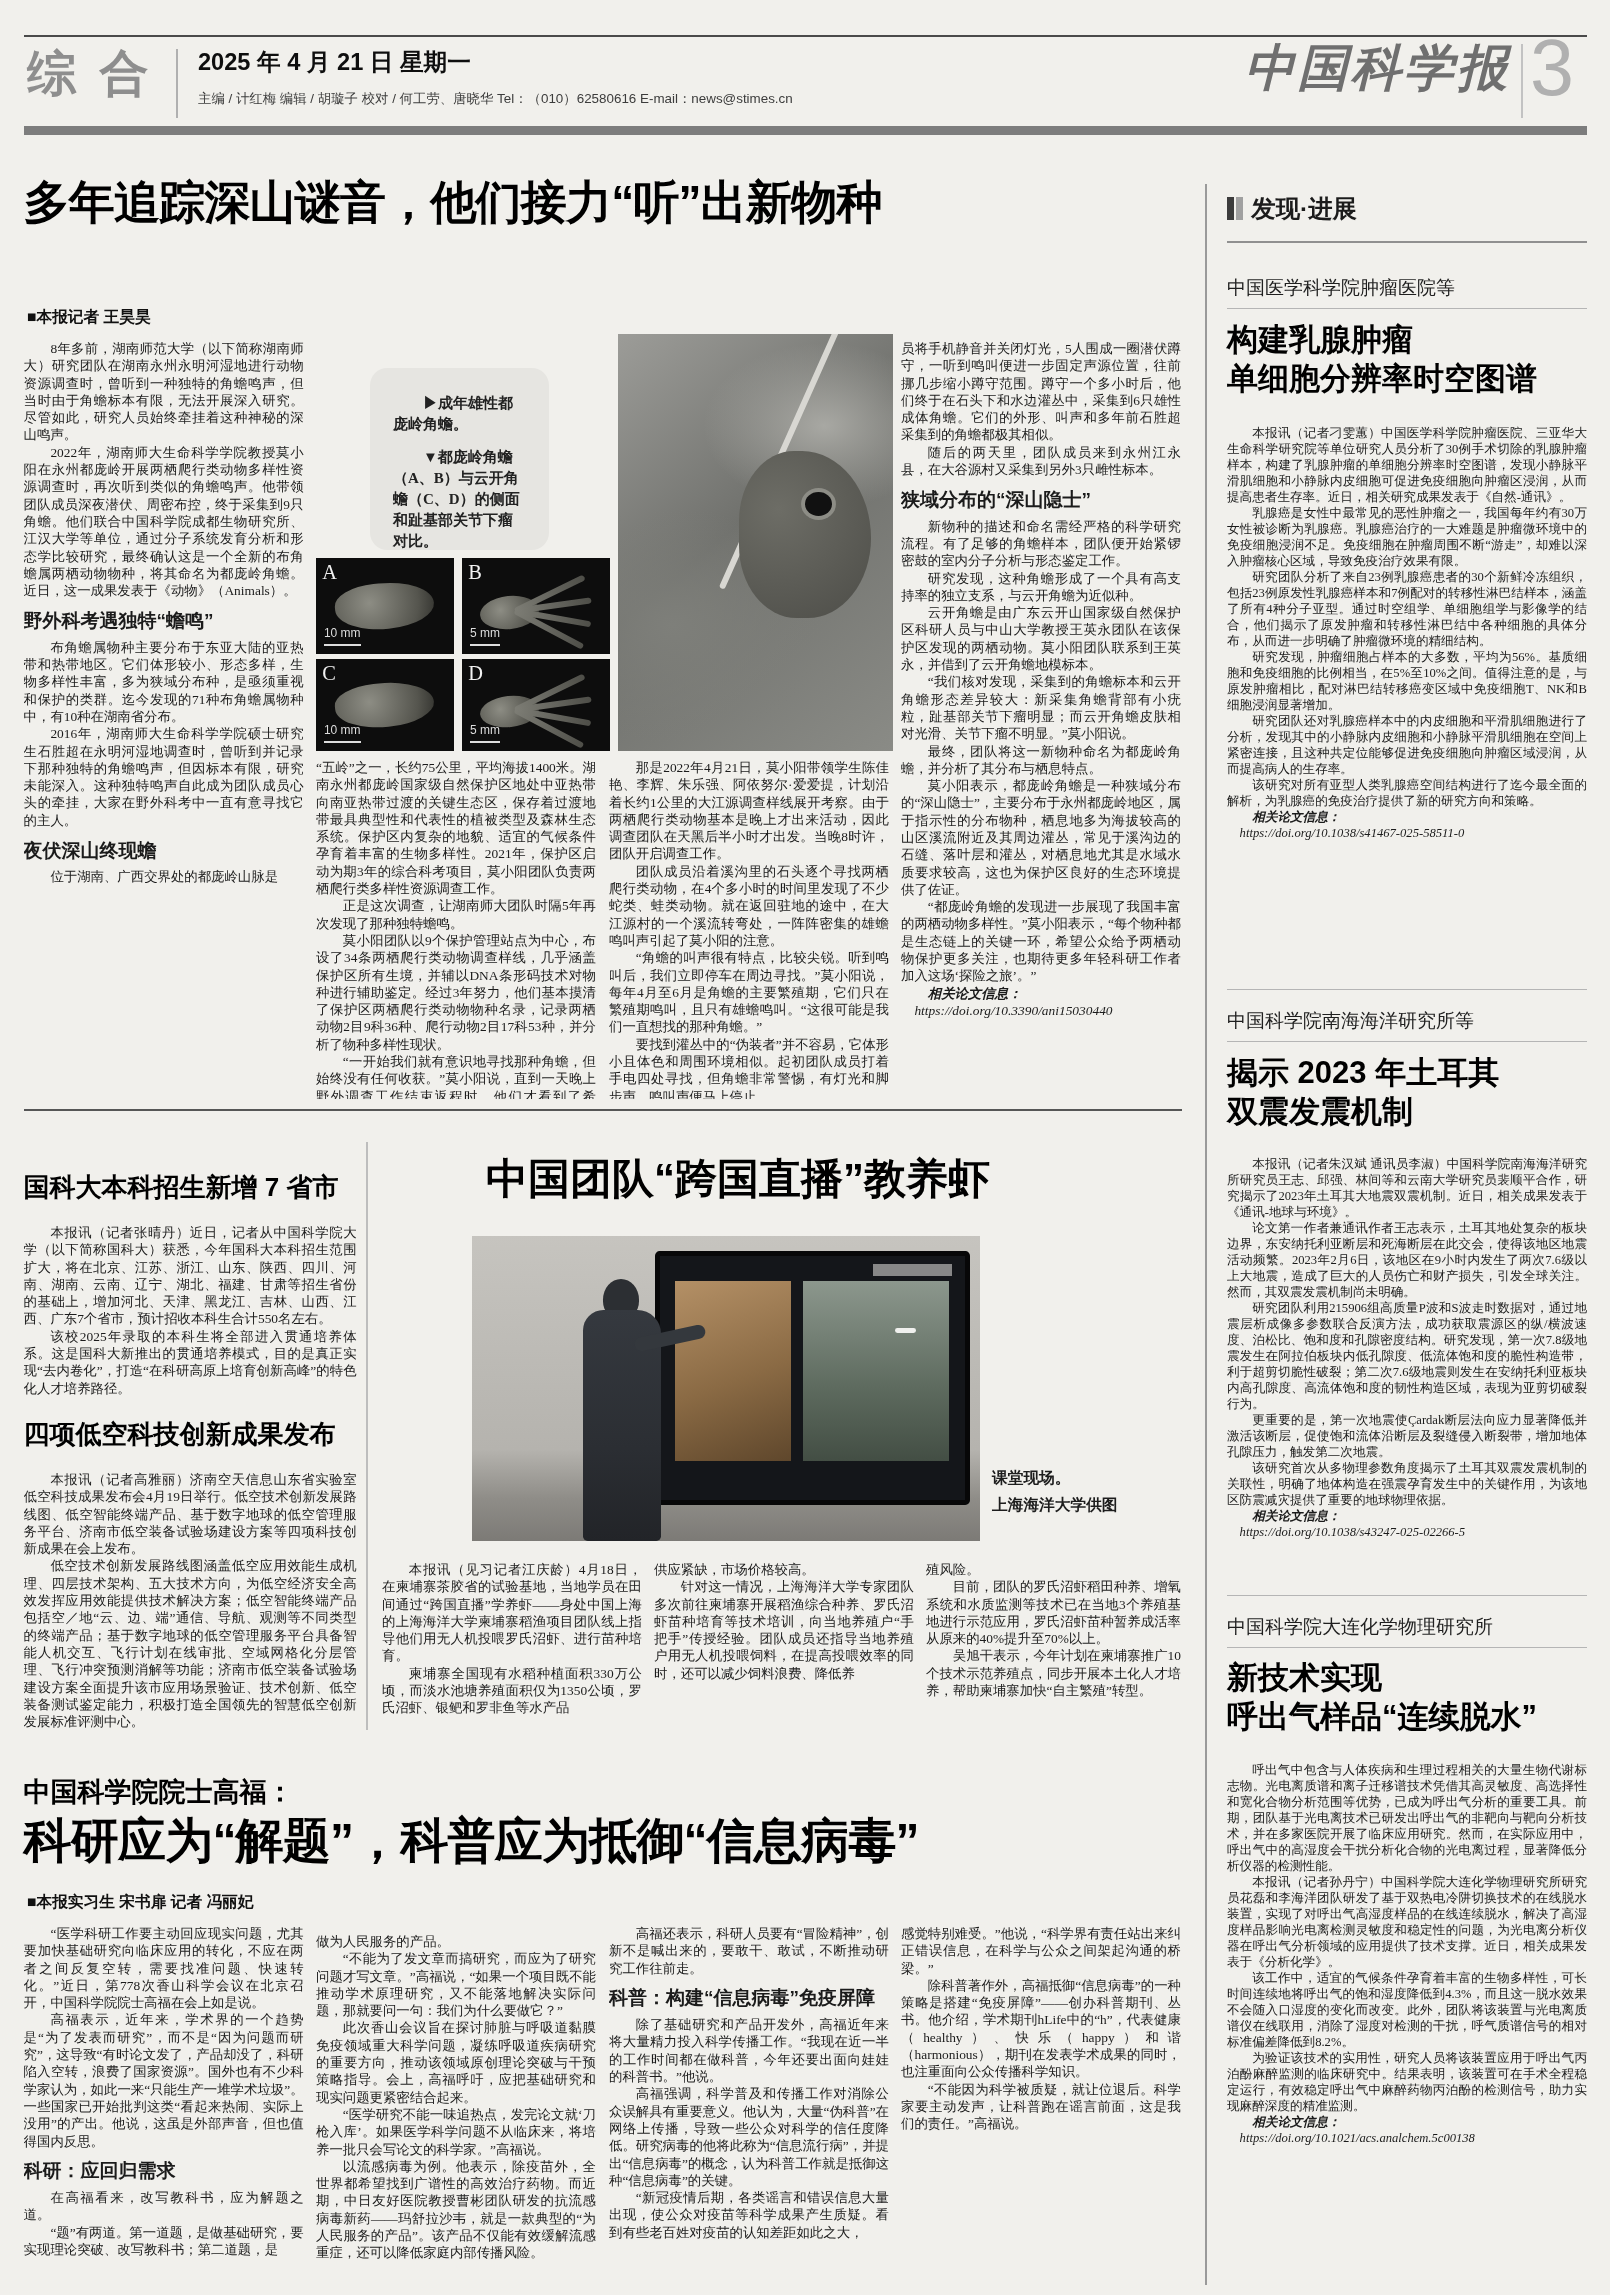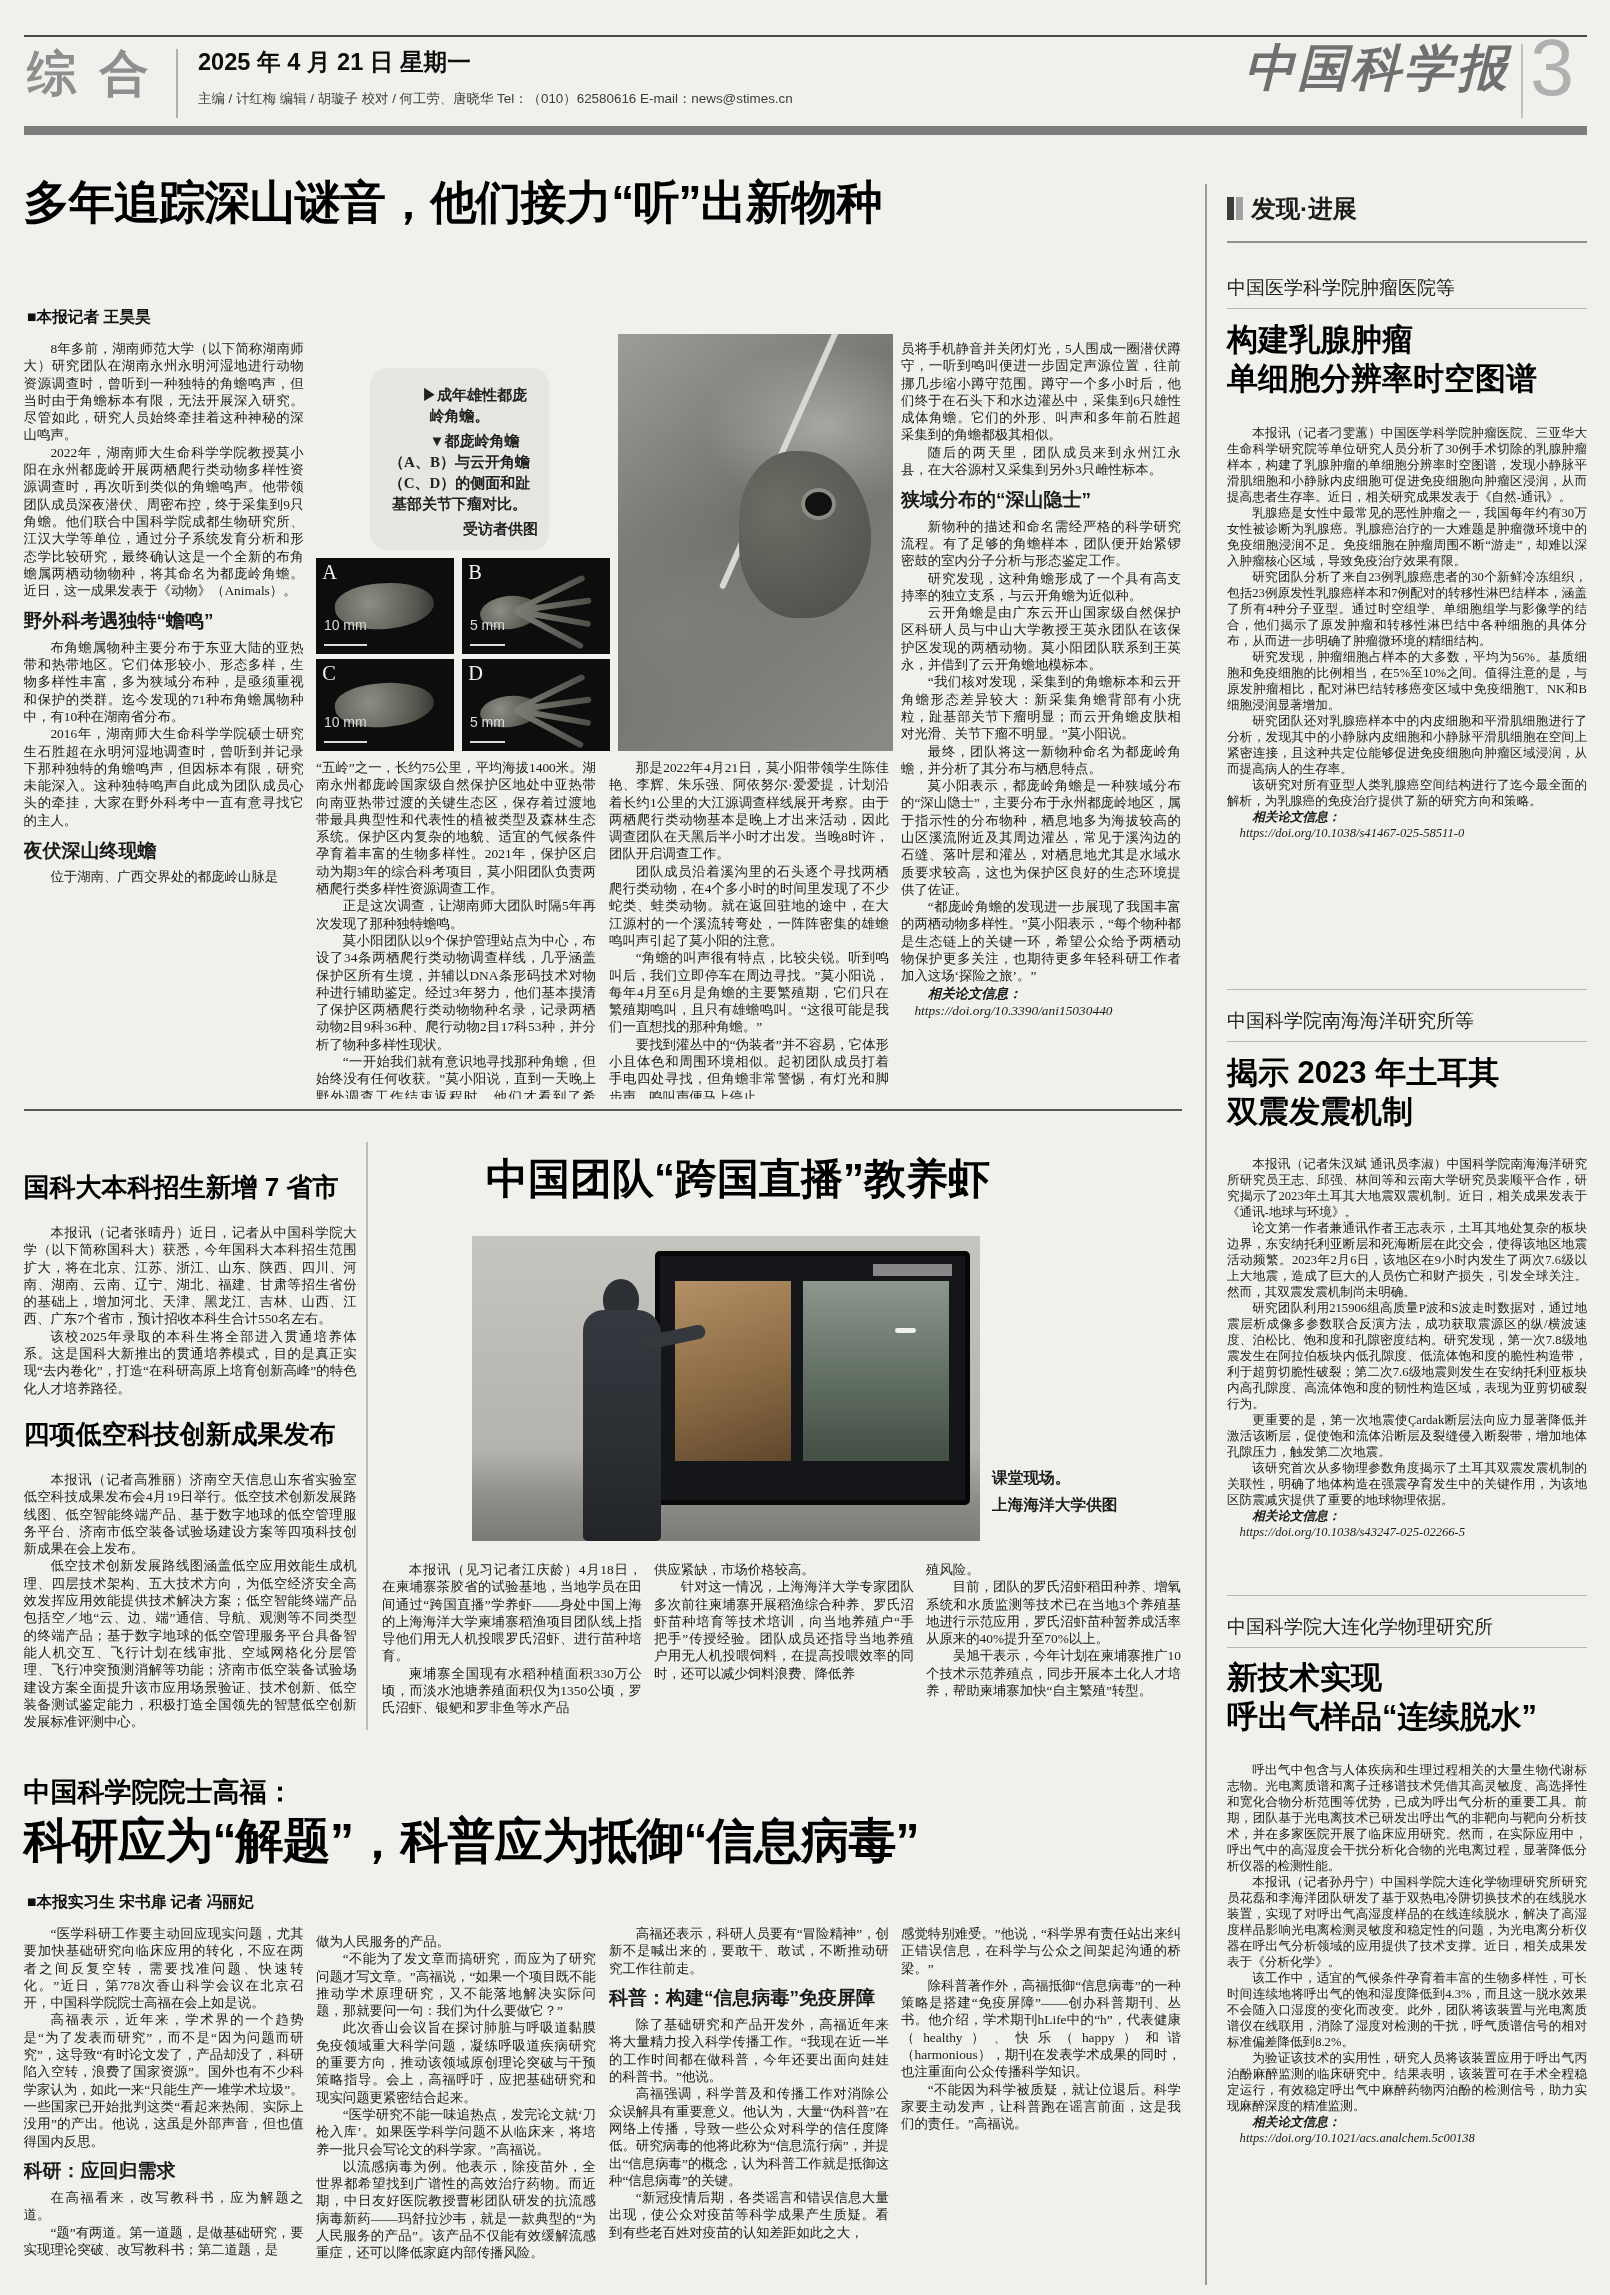--- a/index.html
+++ b/index.html
@@ -23,35 +23,35 @@
   .col{overflow:hidden;text-align:justify;}
   .col p{margin:0;}
   .body17{font-size:13.4px;line-height:17.3px;}
   .para{text-indent:2em;}
   .para.ni{text-indent:0;}
   .subhead{font-family:"Liberation Sans",sans-serif;font-weight:bold;font-size:19px;margin:12.6px 0 9.4px;text-indent:0;}
   .note{font-style:italic;font-weight:bold;text-indent:2em;margin-top:3.1px;}
   .doi{font-style:italic;word-break:break-all;text-indent:1em;}
   
   .capbox{left:370px;top:368px;width:179px;height:182px;background:#e6e5e1;border-radius:17.3px;padding:12.6px 11px;box-sizing:border-box;font-size:15px;line-height:21px;font-weight:bold;color:#222;}
-  .capbox p{margin:4px;text-indent:2em;text-align:center;}
+  .capbox p{margin:12px;text-indent:2em;}
   .credit{text-align:right;font-weight:bold;margin-top:1.6px;}
   .bigphoto{left:618px;top:334px;width:275px;height:417px;background:
     radial-gradient(173px 118px at 75% 22%, #a8a8a3 0%, rgba(0,0,0,0) 70%),
     radial-gradient(204px 157px at 20% 70%, #7e7f7a 0%, rgba(0,0,0,0) 75%),
     linear-gradient(140deg,#9c9c98 0%,#70716d 45%,#8a8b86 100%);overflow:hidden;}
   .stem{position:absolute;left:58%;top:-6%;width:5.5px;height:70%;background:#d8d7d2;transform:rotate(24deg);border-radius:3.1px;}
   .frog{position:absolute;left:44%;top:28%;width:48%;height:40%;background:radial-gradient(circle at 30% 35%,#6d6d66,#4d4d48);border-radius:48% 60% 55% 50%;}
   .frog-eye{position:absolute;left:68%;top:38%;width:27px;height:23.6px;background:#111;border-radius:50%;box-shadow:0 0 0 3.9px #8d8d86;}
   .speccell{background:#0d0d0d;overflow:hidden;}
   .speclabel{position:absolute;left:6.3px;top:3.1px;color:#f2f2f2;font-size:20.4px;font-family:"Liberation Serif",serif;}
   .specblob{position:absolute;left:14%;top:26%;width:72%;height:48%;background:radial-gradient(circle at 35% 40%,#8d8d84,#55554e 70%,#30302c);border-radius:46% 60% 52% 58%;transform:rotate(-6deg);}
   .hand .specblob{width:40%;left:12%;top:40%;height:34%;border-radius:50%;}
   .finger{position:absolute;width:52%;height:5.5px;background:linear-gradient(90deg,#7d7d75,#4e4e48);border-radius:3.1px;transform-origin:left center;left:36%;top:52%;}
-  .scale{position:absolute;left:7.9px;bottom:7.9px;color:#ddd;font-size:14px;font-family:"Liberation Sans",sans-serif;border-bottom:2.4px solid #ddd;padding-bottom:11px;}
+  .scale{position:absolute;left:7.9px;bottom:7.9px;color:#ddd;font-size:12px;font-family:"Liberation Sans",sans-serif;border-bottom:2.4px solid #ddd;padding-bottom:4px;}
   .lead-rule{left:23.6px;top:1109px;width:1158px;height:2.4px;background:#565656;}
   
   .h2-left{font-size:26px;font-weight:900;color:#000;}
   .vrule-left{left:366px;top:1142px;width:1.6px;height:588px;background:#bdbdbd;}
   
   .shrimp-title{left:486px;top:1151px;font-size:42px;font-weight:900;color:#000;}
   .classphoto{left:472px;top:1236px;width:508px;height:305px;background:linear-gradient(180deg,#c6c4bf 0%,#b5b3ae 70%,#8f8d88 86%,#7c7a76 100%);overflow:hidden;}
   .tv{position:absolute;left:36%;top:5%;width:60%;height:80%;background:#14161a;border:5.5px solid #070708;border-radius:4.7px;}
   .tv-img-left{position:absolute;left:5%;top:10%;width:38%;height:74%;background:linear-gradient(160deg,#b49066 0%,#8a6a44 55%,#5f472c 100%);}
   .tv-img-right{position:absolute;left:47%;top:10%;width:48%;height:74%;background:linear-gradient(180deg,#8c978d 0%,#5d6a5e 60%,#434e44 100%);}

